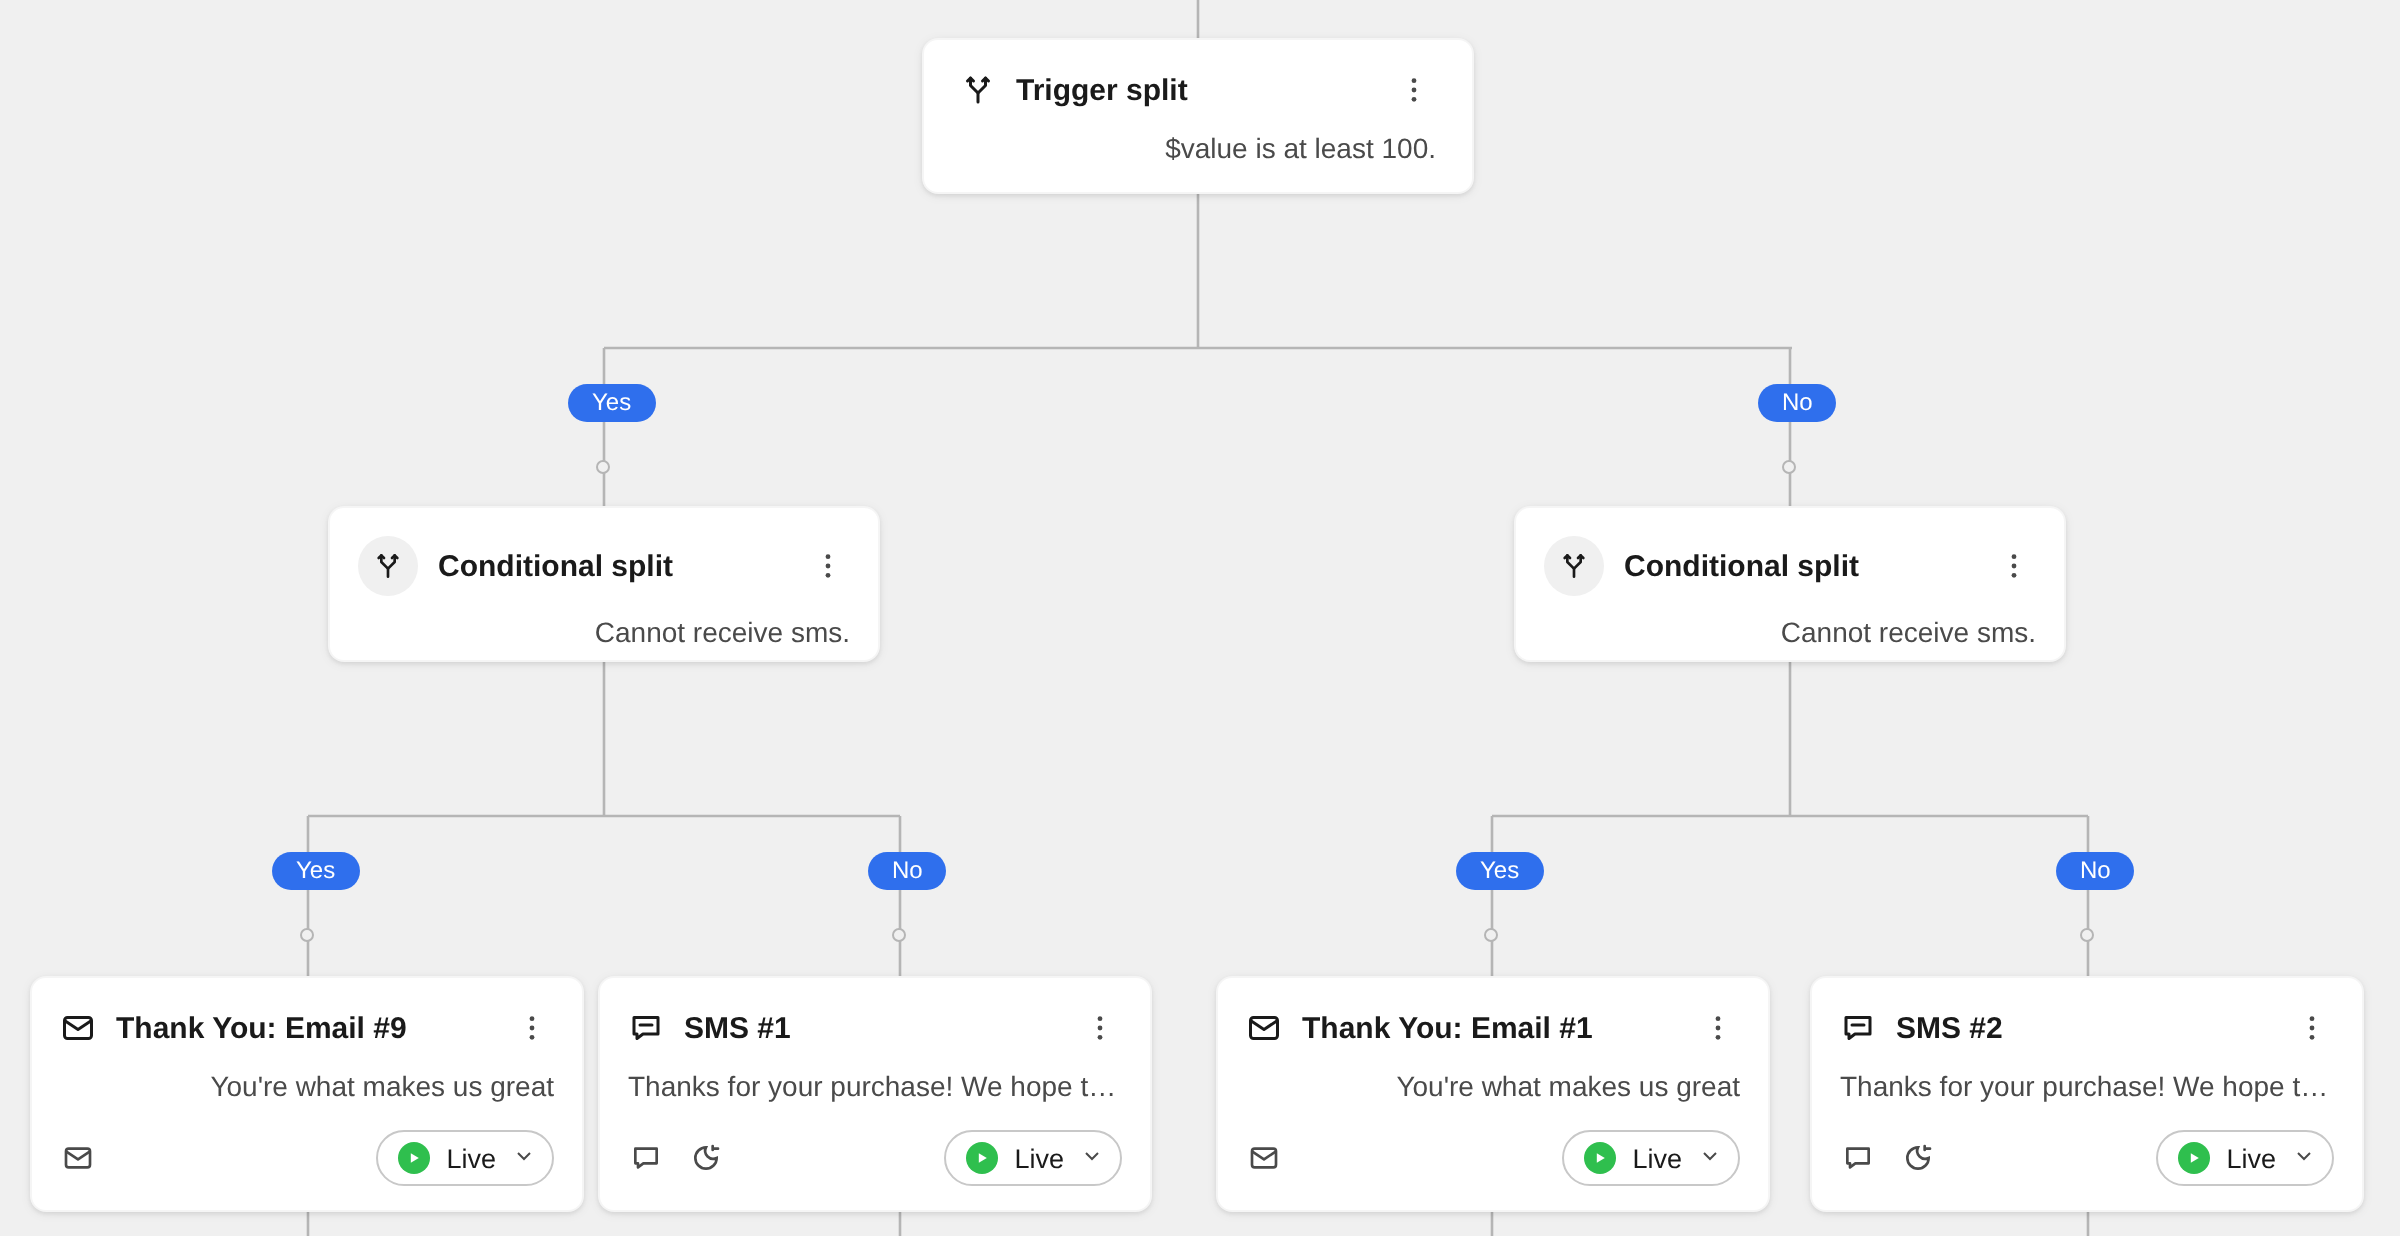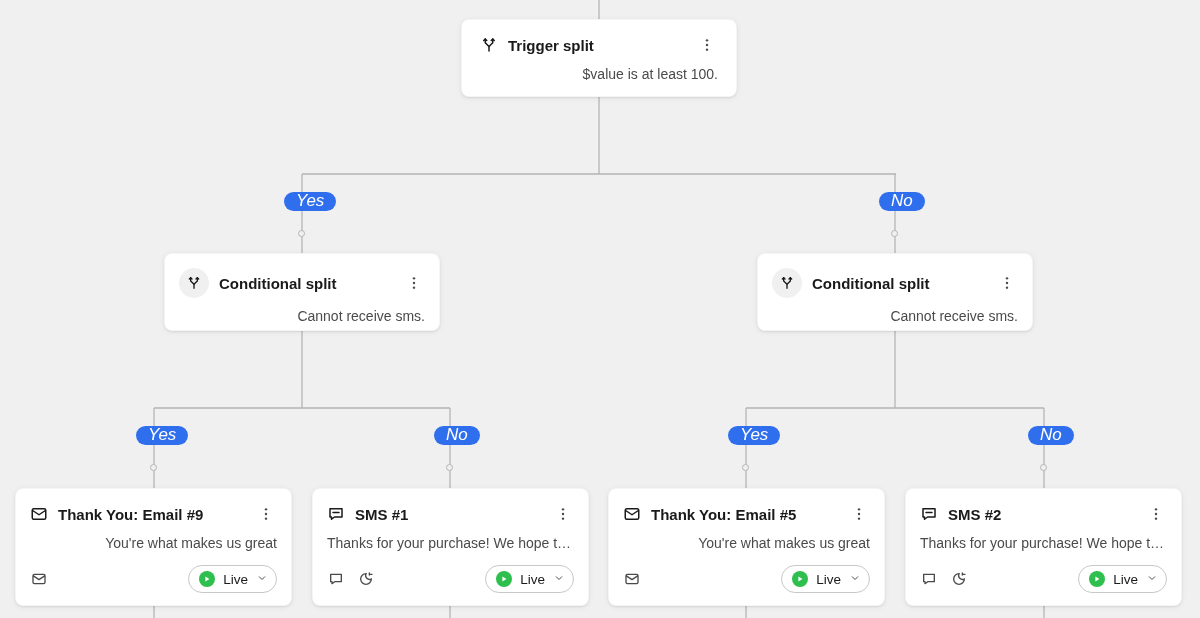--- a/index.html
+++ b/index.html
@@ -35,21 +35,21 @@
     width: 276px; height: 78px;
     padding: 14px 14px 0 14px;
   }
   .cond-left  { left: 164px; top: 253px; }
   .cond-right { left: 757px; top: 253px; }
   .leaf {
     width: 277px; height: 118px;
     padding: 14px 14px 0 14px;
   }
   .leaf-email1 { left: 15px;  top: 488px; }
-  .leaf-sms1   { left: 312px; top: 488px; }
+  .leaf-sms1   { left: 299px; top: 488px; }
   .leaf-email2 { left: 608px; top: 488px; }
   .leaf-sms2   { left: 905px; top: 488px; }
 
   .node-head {
     display: flex;
     align-items: center;
     gap: 10px;
   }
   .node-title {
     font-weight: 600;
@@ -92,24 +92,23 @@
     cursor: pointer;
     flex: 0 0 auto;
     color: #4a4a4a;
   }
   .label-pill {
     position: absolute;
     padding: 2px 12px 3px 12px;
     border-radius: 999px;
     background: #2f6fed;
     color: #fff;
-    font-size: 17px;
+    font-size: 12px;
     font-weight: 500;
     line-height: 14px;
-    font-style: italic;
   }
   .leaf-foot {
     display: flex;
     align-items: center;
     justify-content: space-between;
     margin-top: 14px;
   }
   .foot-icons {
     display: flex;
     gap: 12px;
@@ -356,21 +355,21 @@
 </div>
 
 <div class="node leaf leaf-email2">
   <div class="node-head">
     <span class="icon-plain">
       <svg width="18" height="18" viewBox="0 0 24 24" fill="none" stroke="#1a1a1a" stroke-width="2" stroke-linejoin="round">
           <rect x="3" y="5" width="18" height="14" rx="2"></rect>
           <path d="M3 7l9 6 9-6"></path>
         </svg>
     </span>
-    <span class="node-title">Thank You: Email #5</span>
+    <span class="node-title">Thank You: Email #1</span>
     <span class="kebab">
       <svg width="16" height="16" viewBox="0 0 24 24" fill="#4a4a4a">
           <circle cx="12" cy="5" r="1.8"></circle>
           <circle cx="12" cy="12" r="1.8"></circle>
           <circle cx="12" cy="19" r="1.8"></circle>
         </svg>
     </span>
   </div>
   <div class="node-desc">You're what makes us great</div>
   <div class="leaf-foot">

